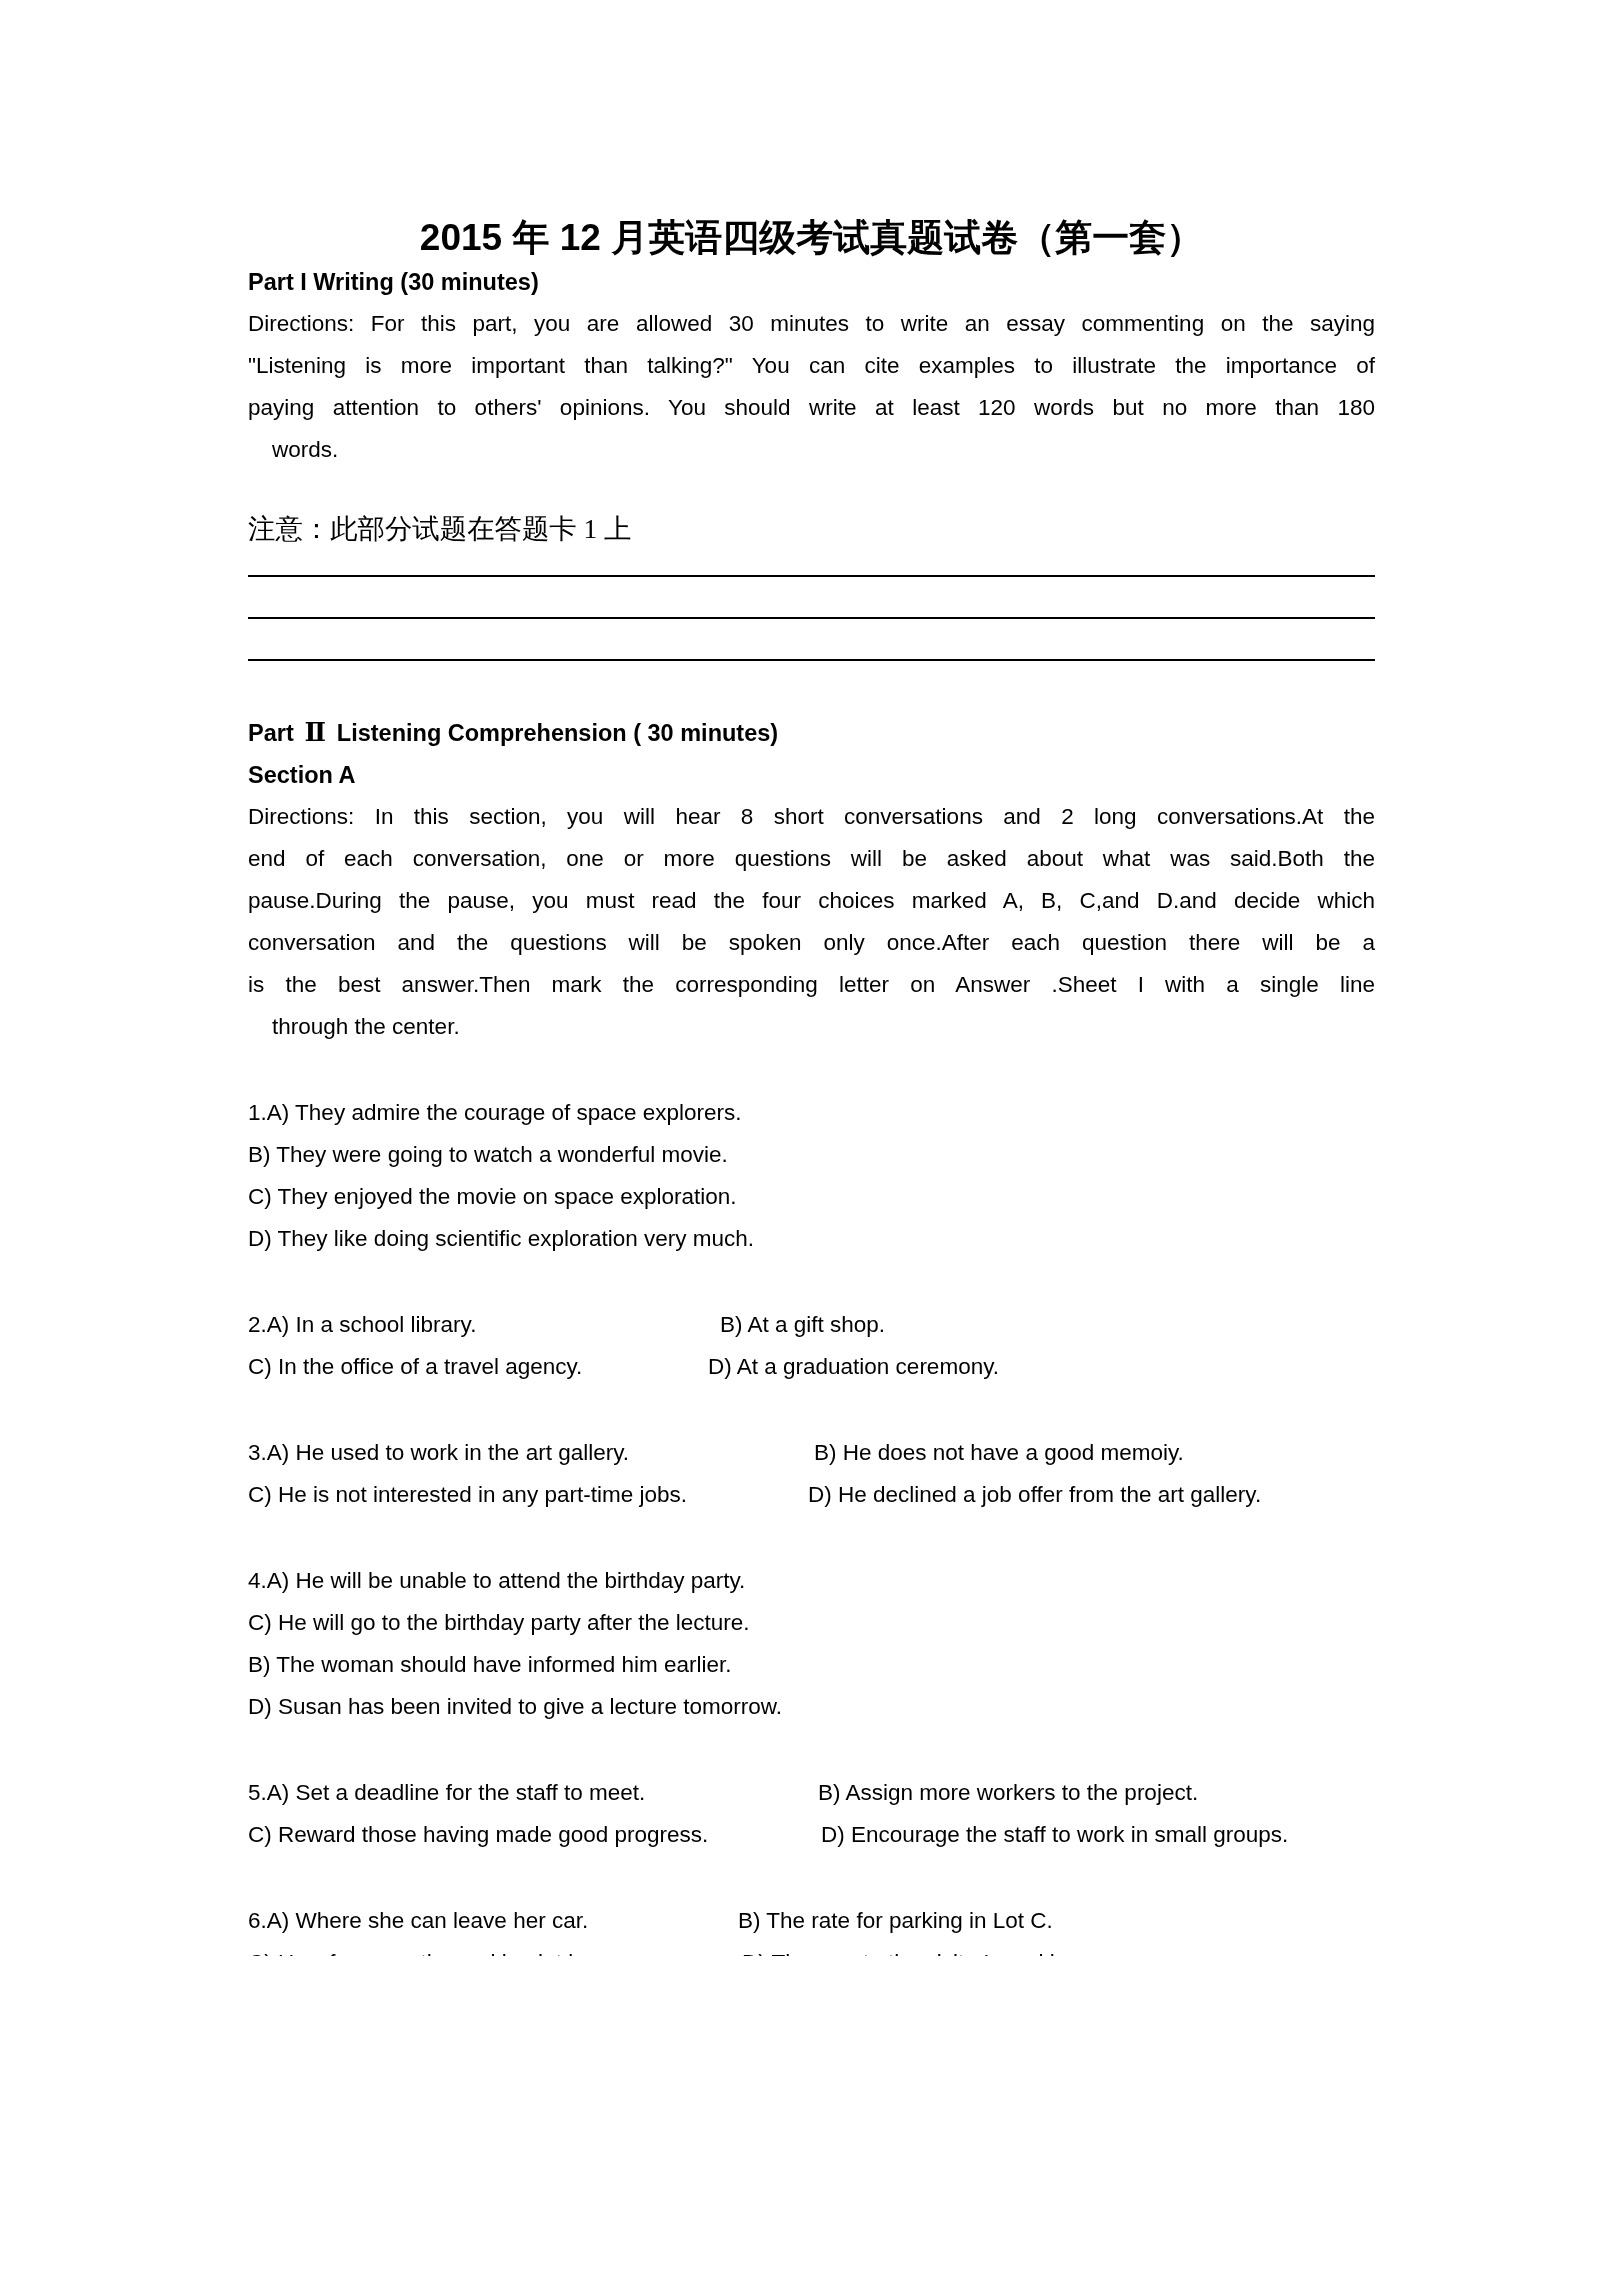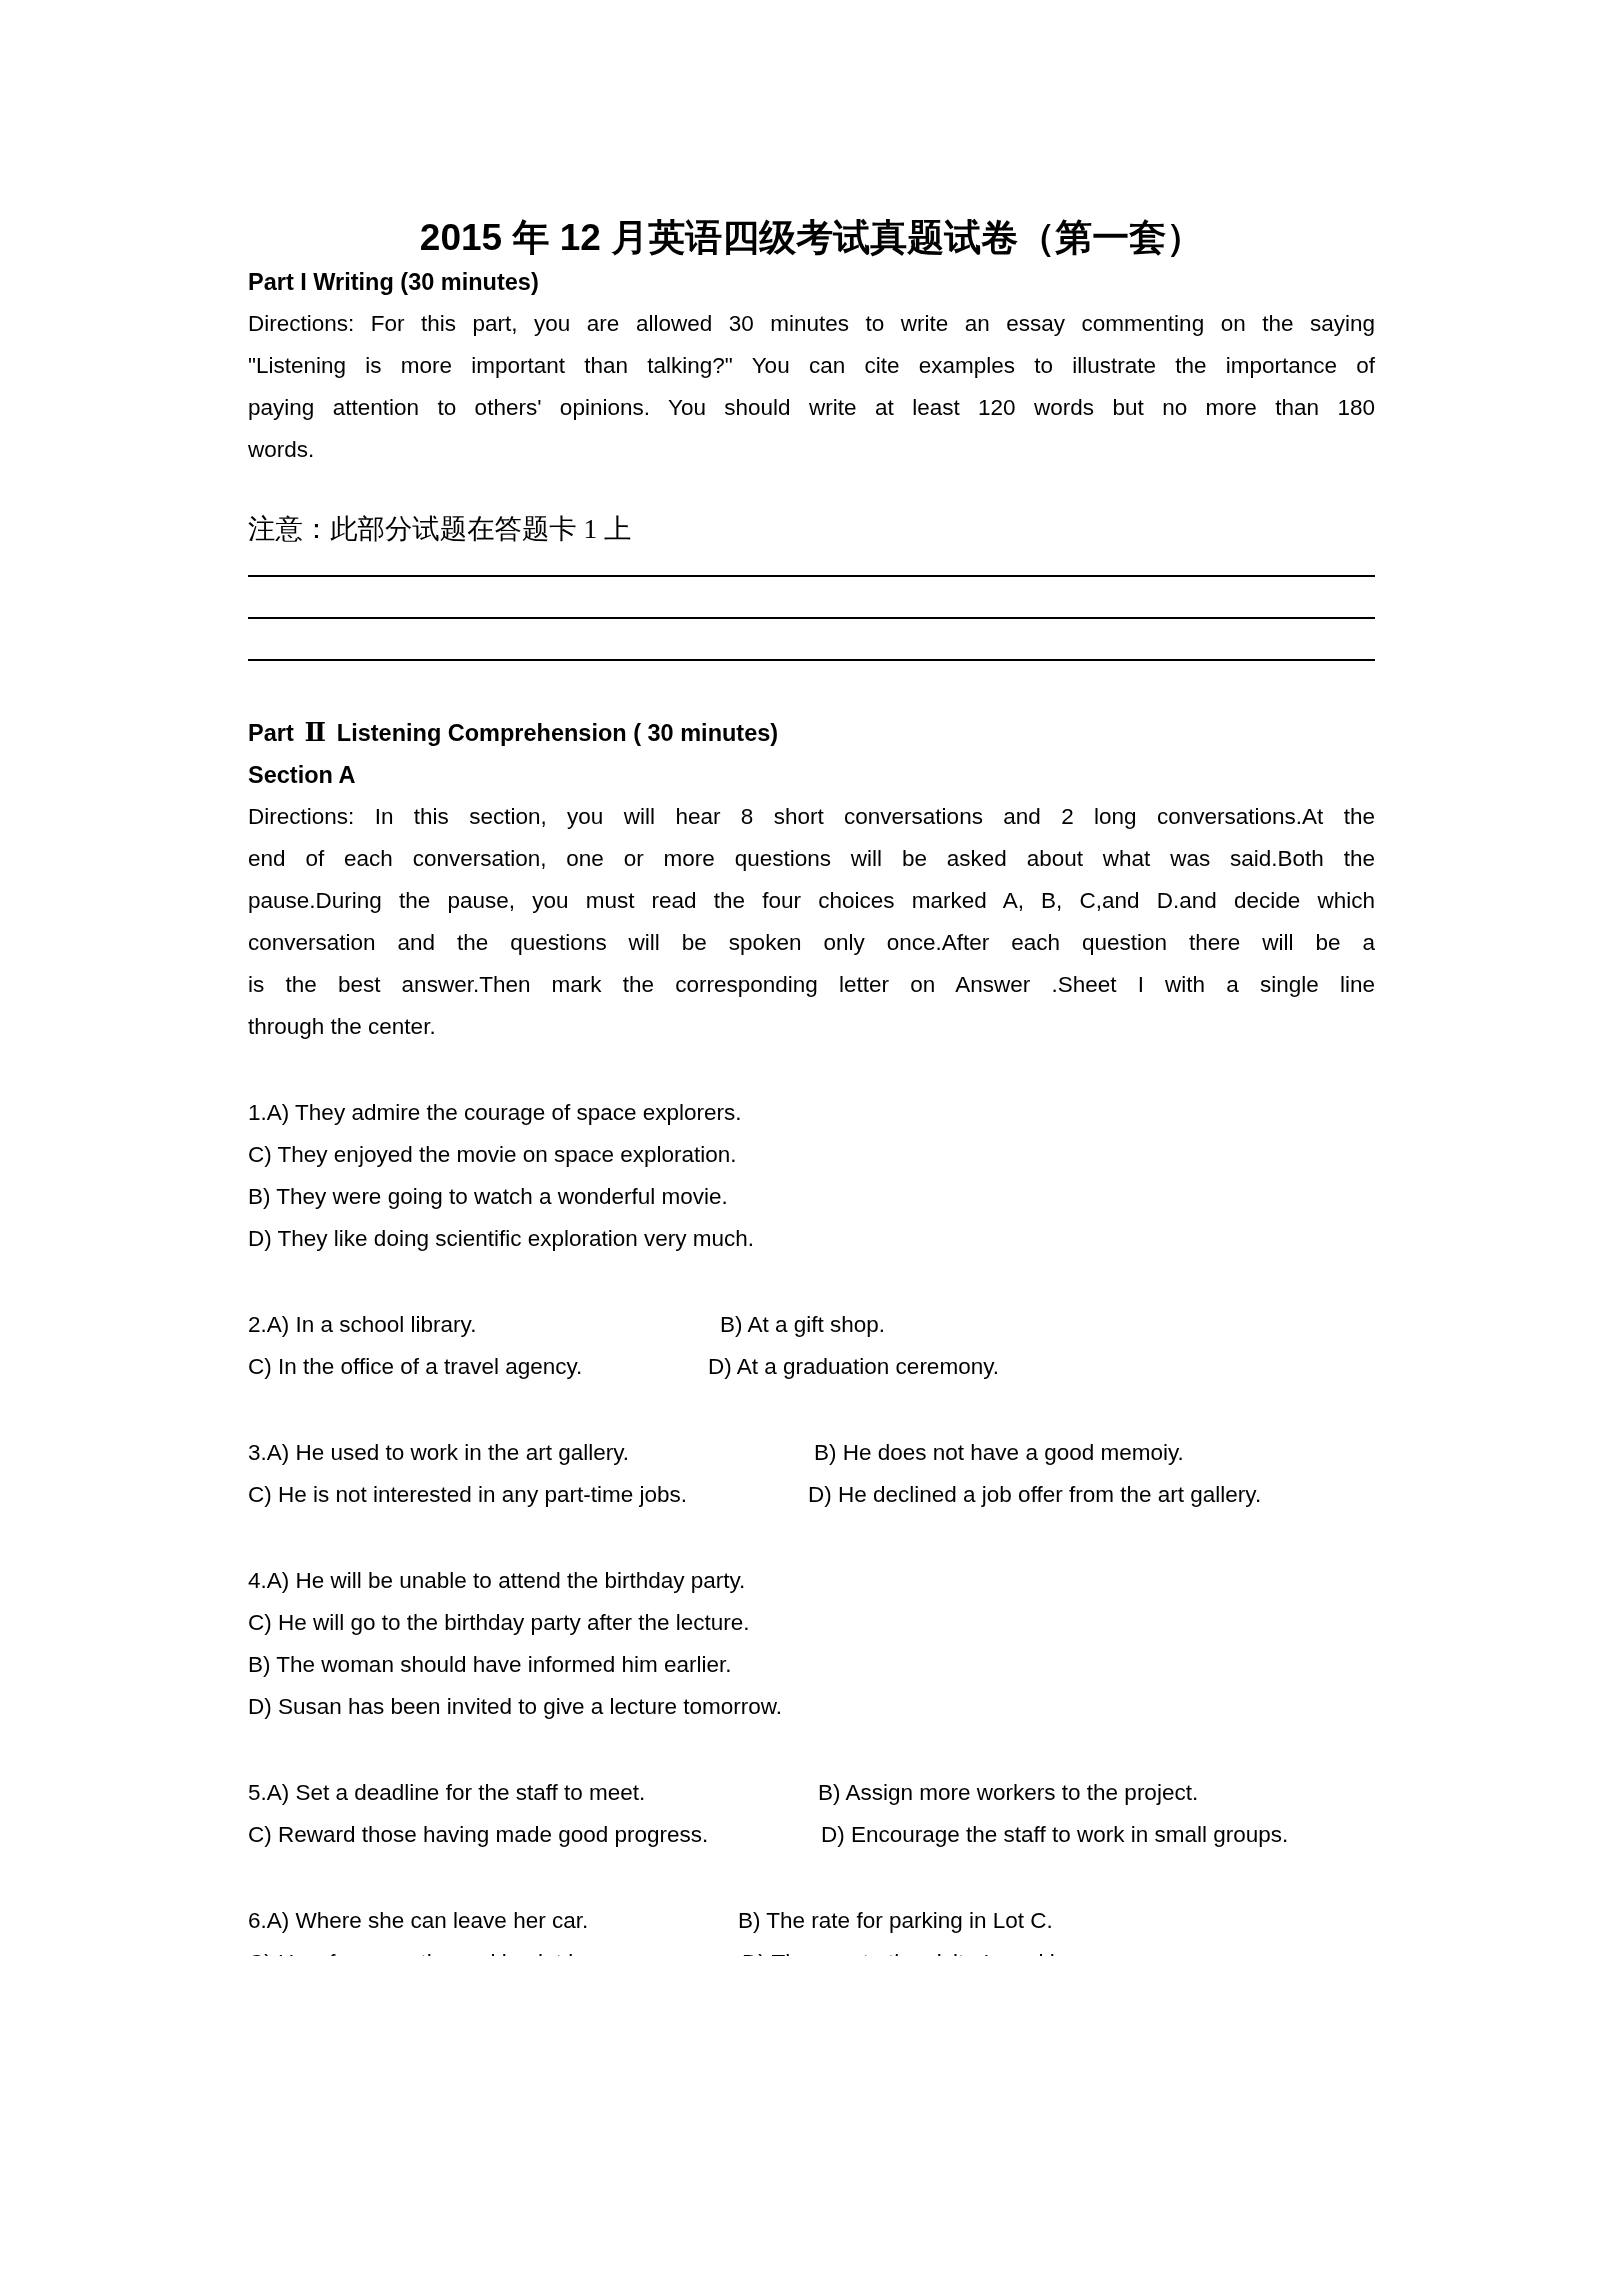--- a/index.html
+++ b/index.html
@@ -20,21 +20,21 @@
     margin: 214px 0 0 0;
     font-size: 37px;
     line-height: 47px;
     font-weight: bold;
     text-align: center;
     font-family: "Liberation Sans", "Liberation Serif", sans-serif;
   }
   .hd { font-weight: bold; font-size: 23.5px; }
   .mt-w { }
   .jl { text-align: justify; text-align-last: justify; }
-  .ll { text-align: left; }
+  .ll { text-align: left; margin-left: 24px; }
   .note {
     margin-top: 37px;
     font-size: 27.4px;
     font-family: "Liberation Serif", "DejaVu Serif", serif;
   }
   .rules { margin-top: 24.5px; }
   .rule { height: 0; border-top: 2.9px solid #000; }
   .rule + .rule { margin-top: 40px; }
   .l-head { margin-top: 50px; }
   .numeral {
@@ -91,24 +91,24 @@
     <div class="jl">conversation and the questions will be spoken only once.After each question there will be a</div>
     <div class="jl">is the best answer.Then mark the corresponding letter on Answer .Sheet I with a single line</div>
     <div class="ll">through the center.</div>
   </div>
 
   <div class="q">
     <div class="row">
         <span>1.A) They admire the courage of space explorers.</span>
       </div>
     <div class="row">
-        <span>C) They enjoyed the movie on space exploration.</span>
+        <span>B) They were going to watch a wonderful movie.</span>
       </div>
     <div class="row">
-        <span>B) They were going to watch a wonderful movie.</span>
+        <span>C) They enjoyed the movie on space exploration.</span>
       </div>
     <div class="row">
         <span>D) They like doing scientific exploration very much.</span>
       </div>
   </div>
 
   <div class="q">
     <div class="row">
       <span class="c1" style="width:472px">2.A) In a school library.</span>
       <span>B) At a gift shop.</span>

